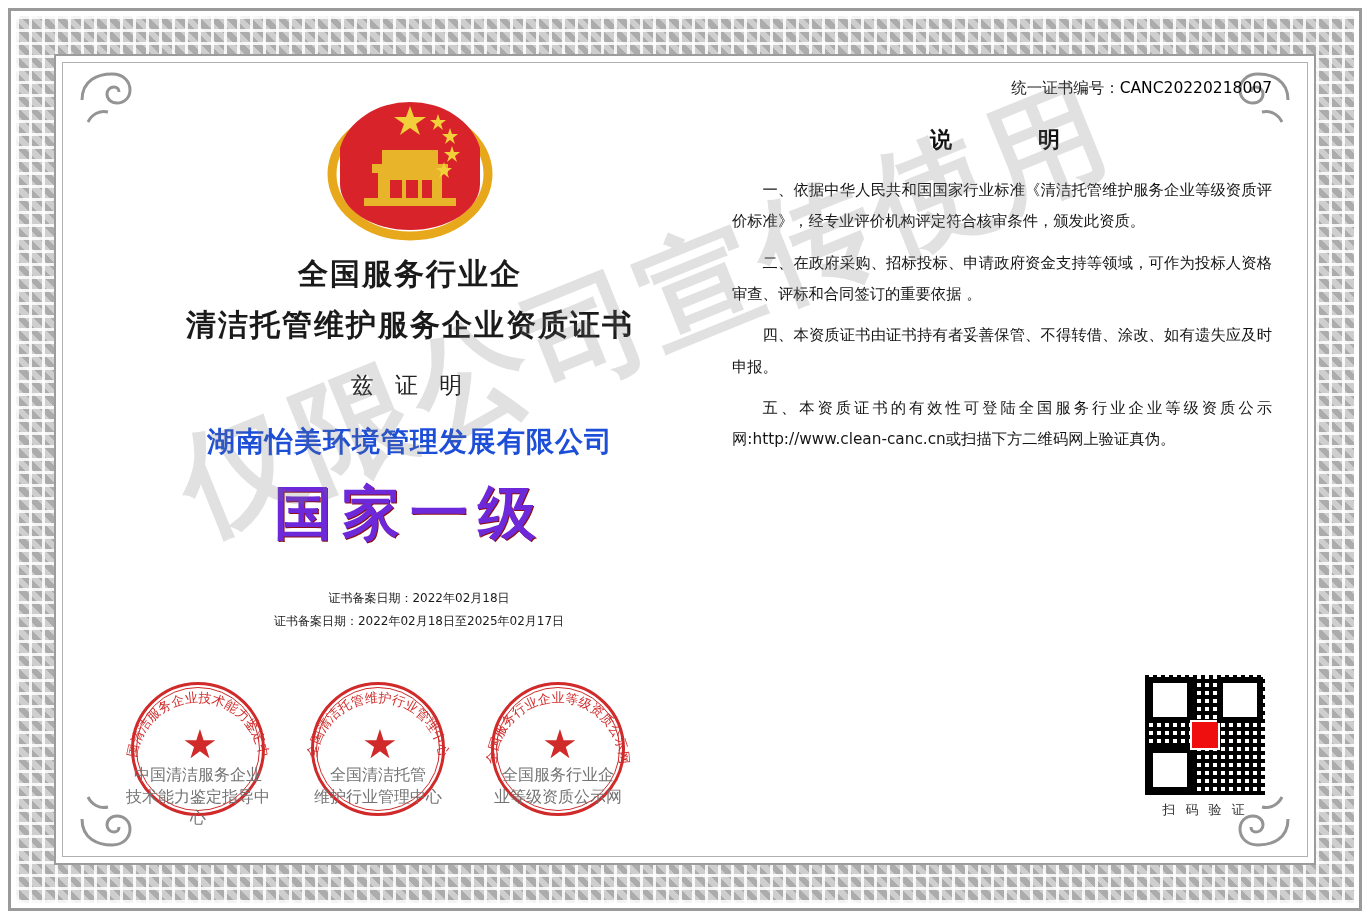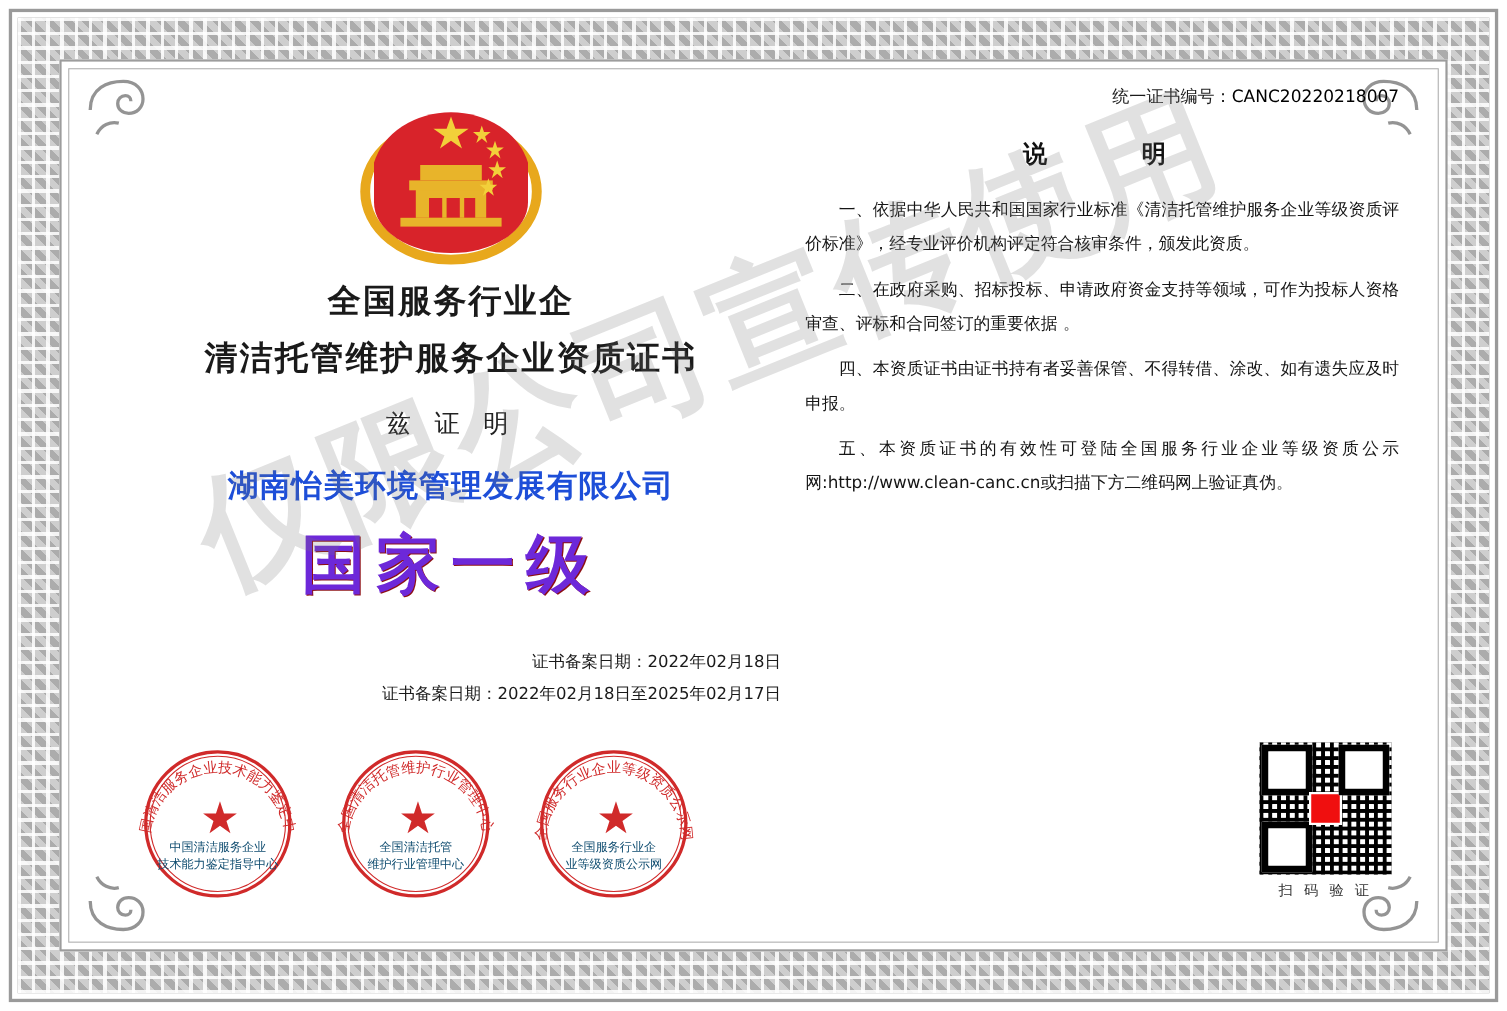--- a/index.html
+++ b/index.html
@@ -84,22 +84,22 @@
     letter-spacing:1px;
   }
   .grade{
     margin-top:14px;
     font-size:58px;font-weight:bold;color:#6d28d9;
     font-family:"DejaVu Serif","Liberation Serif",serif;
     letter-spacing:10px;
     text-shadow:1px 1px 0 #8d0f13;
   }
   .dates{
-    margin-top:34px;text-align:right;padding-left:18px;
-    font-size:15px;color:#1a1a1a;line-height:1.9;
+    margin-top:34px;text-align:center;padding-left:18px;
+    font-size:12px;color:#1a1a1a;line-height:1.9;
     font-family:"DejaVu Sans","Liberation Sans",sans-serif;
   }
   
   .seals{
     position:absolute;left:50px;top:612px;width:560px;height:150px;
     display:flex;gap:20px;
   }
   .seal{
     width:160px;height:145px;position:relative;
   }
@@ -117,21 +117,21 @@
     position:absolute;left:50%;top:42px;transform:translateX(-50%);
     color:#d02a2a;font-size:40px;line-height:1;
   }
   .seal .arc{
     position:absolute;left:0;top:8px;width:156px;height:80px;
     font-size:12.5px;color:#d02a2a;
   }
   .seal .arc svg{width:100%;height:100%;}
   .seal .bottom-text{
     position:absolute;left:6px;top:82px;width:144px;
-    text-align:center;color:#0c4a6e;font-size:11px;line-height:1.35;
+    text-align:center;color:#737373;font-size:16px;line-height:1.35;
     font-family:"DejaVu Sans","Liberation Sans",sans-serif;
   }
 
   
   .right-col{
     position:absolute;right:28px;top:8px;width:540px;
   }
   .cert-no{
     text-align:right;font-size:15.5px;color:#1a1a1a;
     font-family:"DejaVu Sans","Liberation Sans",sans-serif;

